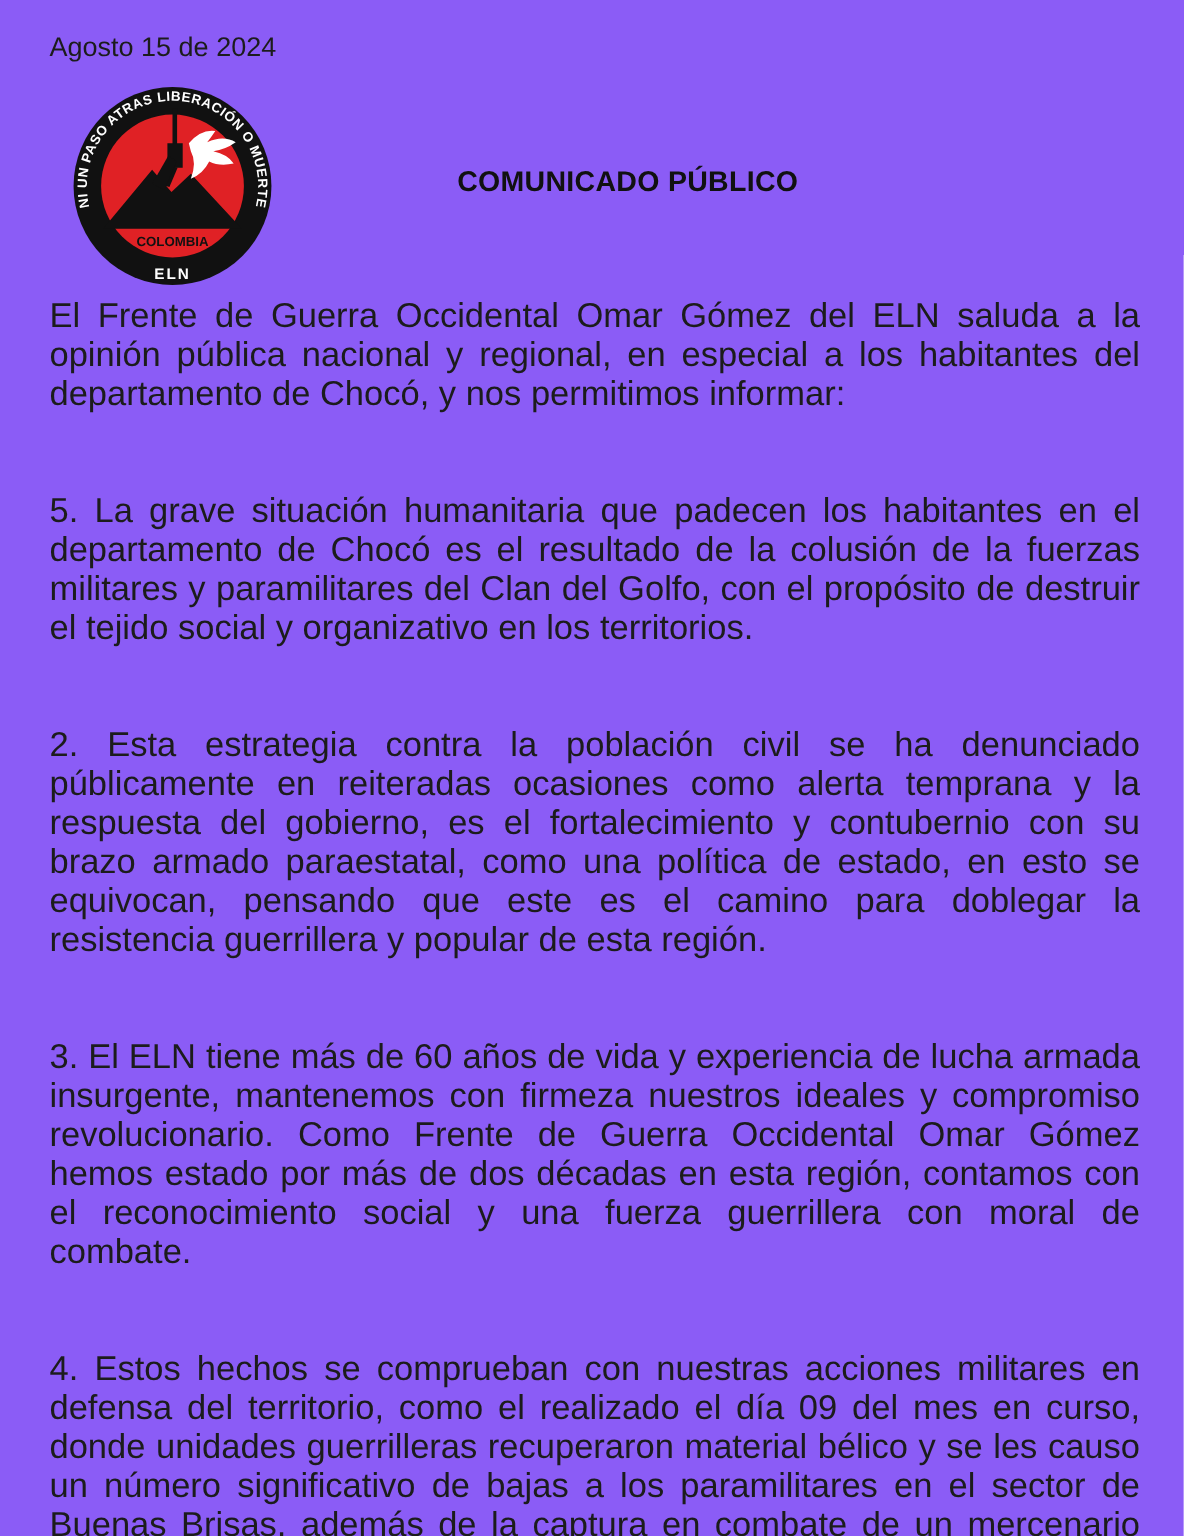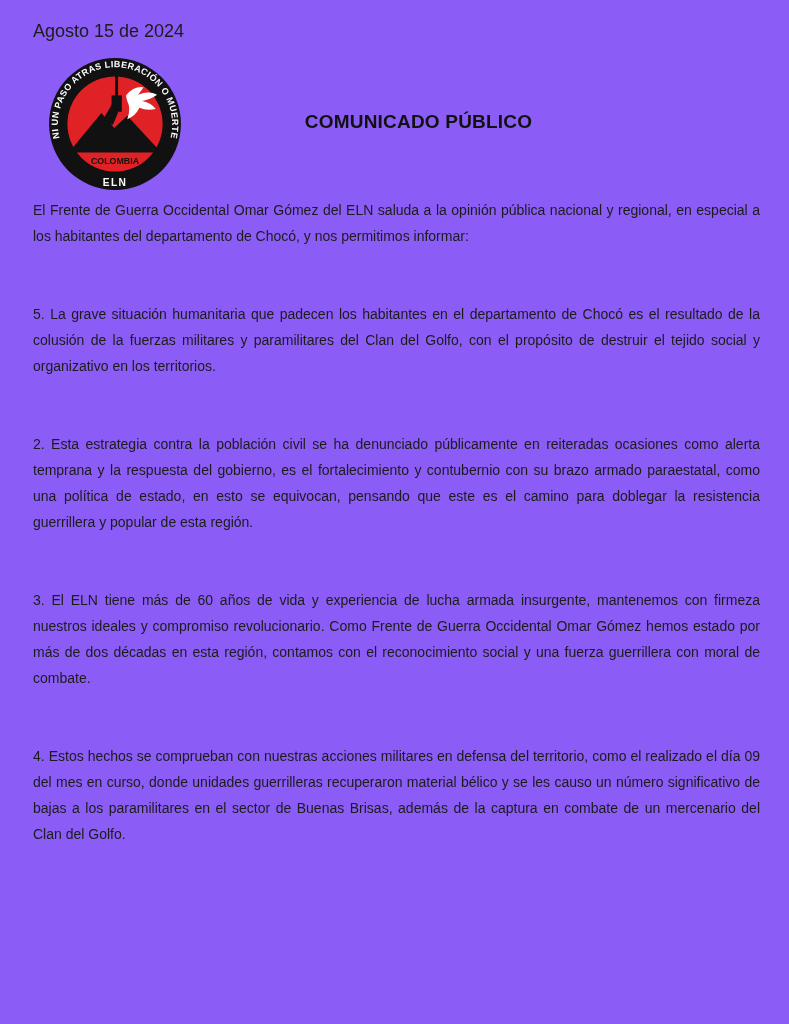--- a/index.html
+++ b/index.html
@@ -40,21 +40,21 @@
     color: #111111;
   }
   .content {
     position: absolute;
     top: 197px;
     left: 33px;
     width: 727px;
   }
   .content p {
     margin: 0 0 52px 0;
-    font-size: 14px;
+    font-size: 23px;
     line-height: 26px;
     text-align: justify;
     text-justify: inter-word;
     color: #1c1c1c;
   }
   .content p:last-child { margin-bottom: 0; }
 </style>
 </head>
 <body>
 

